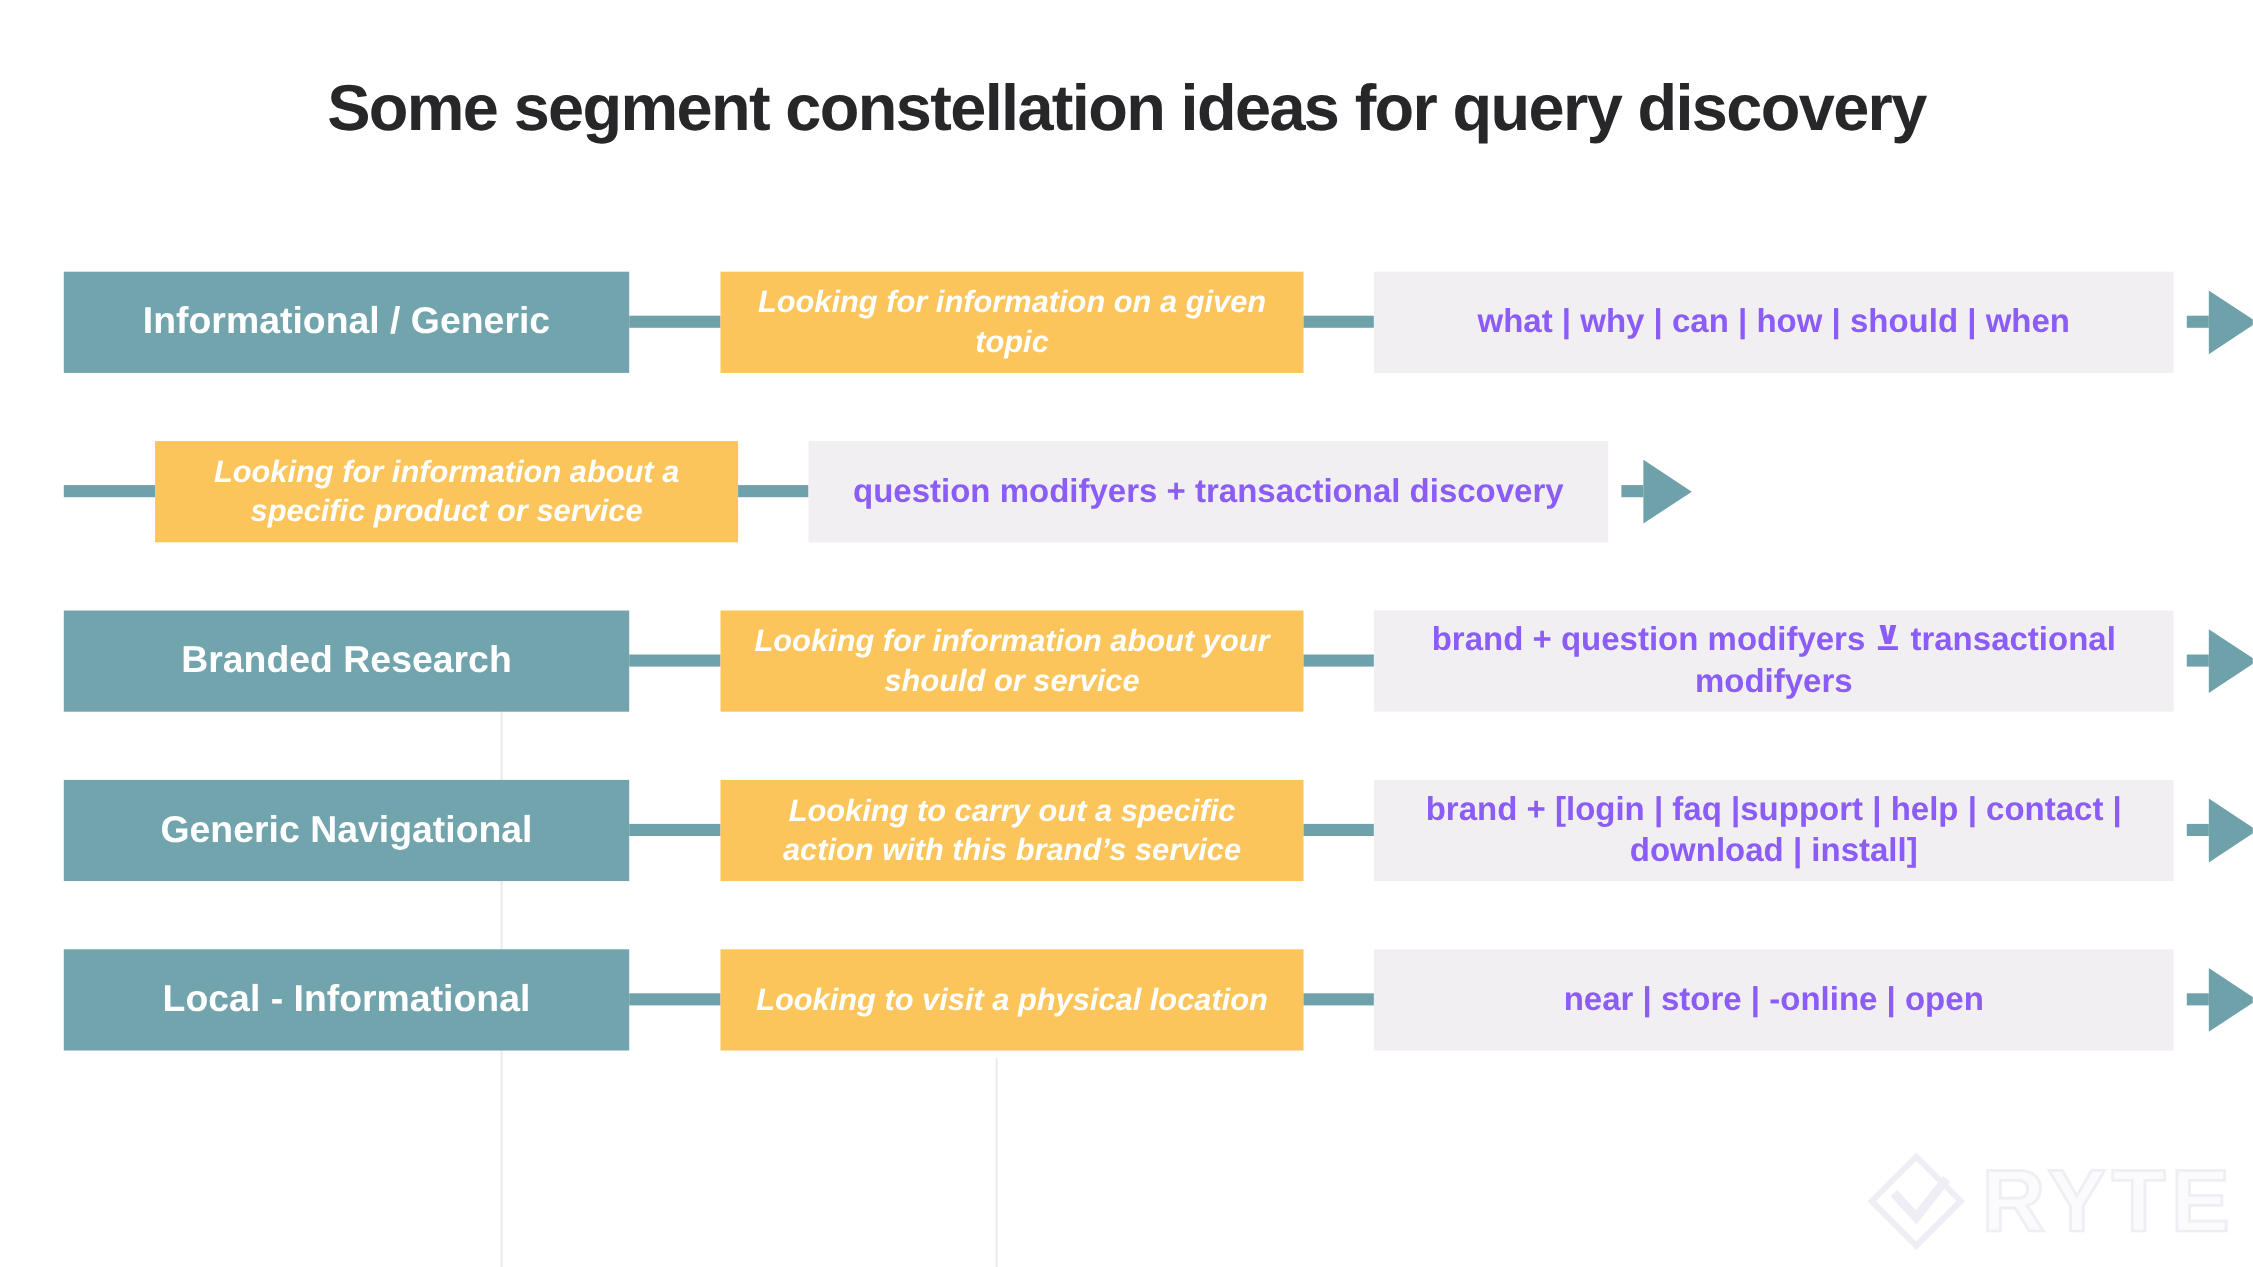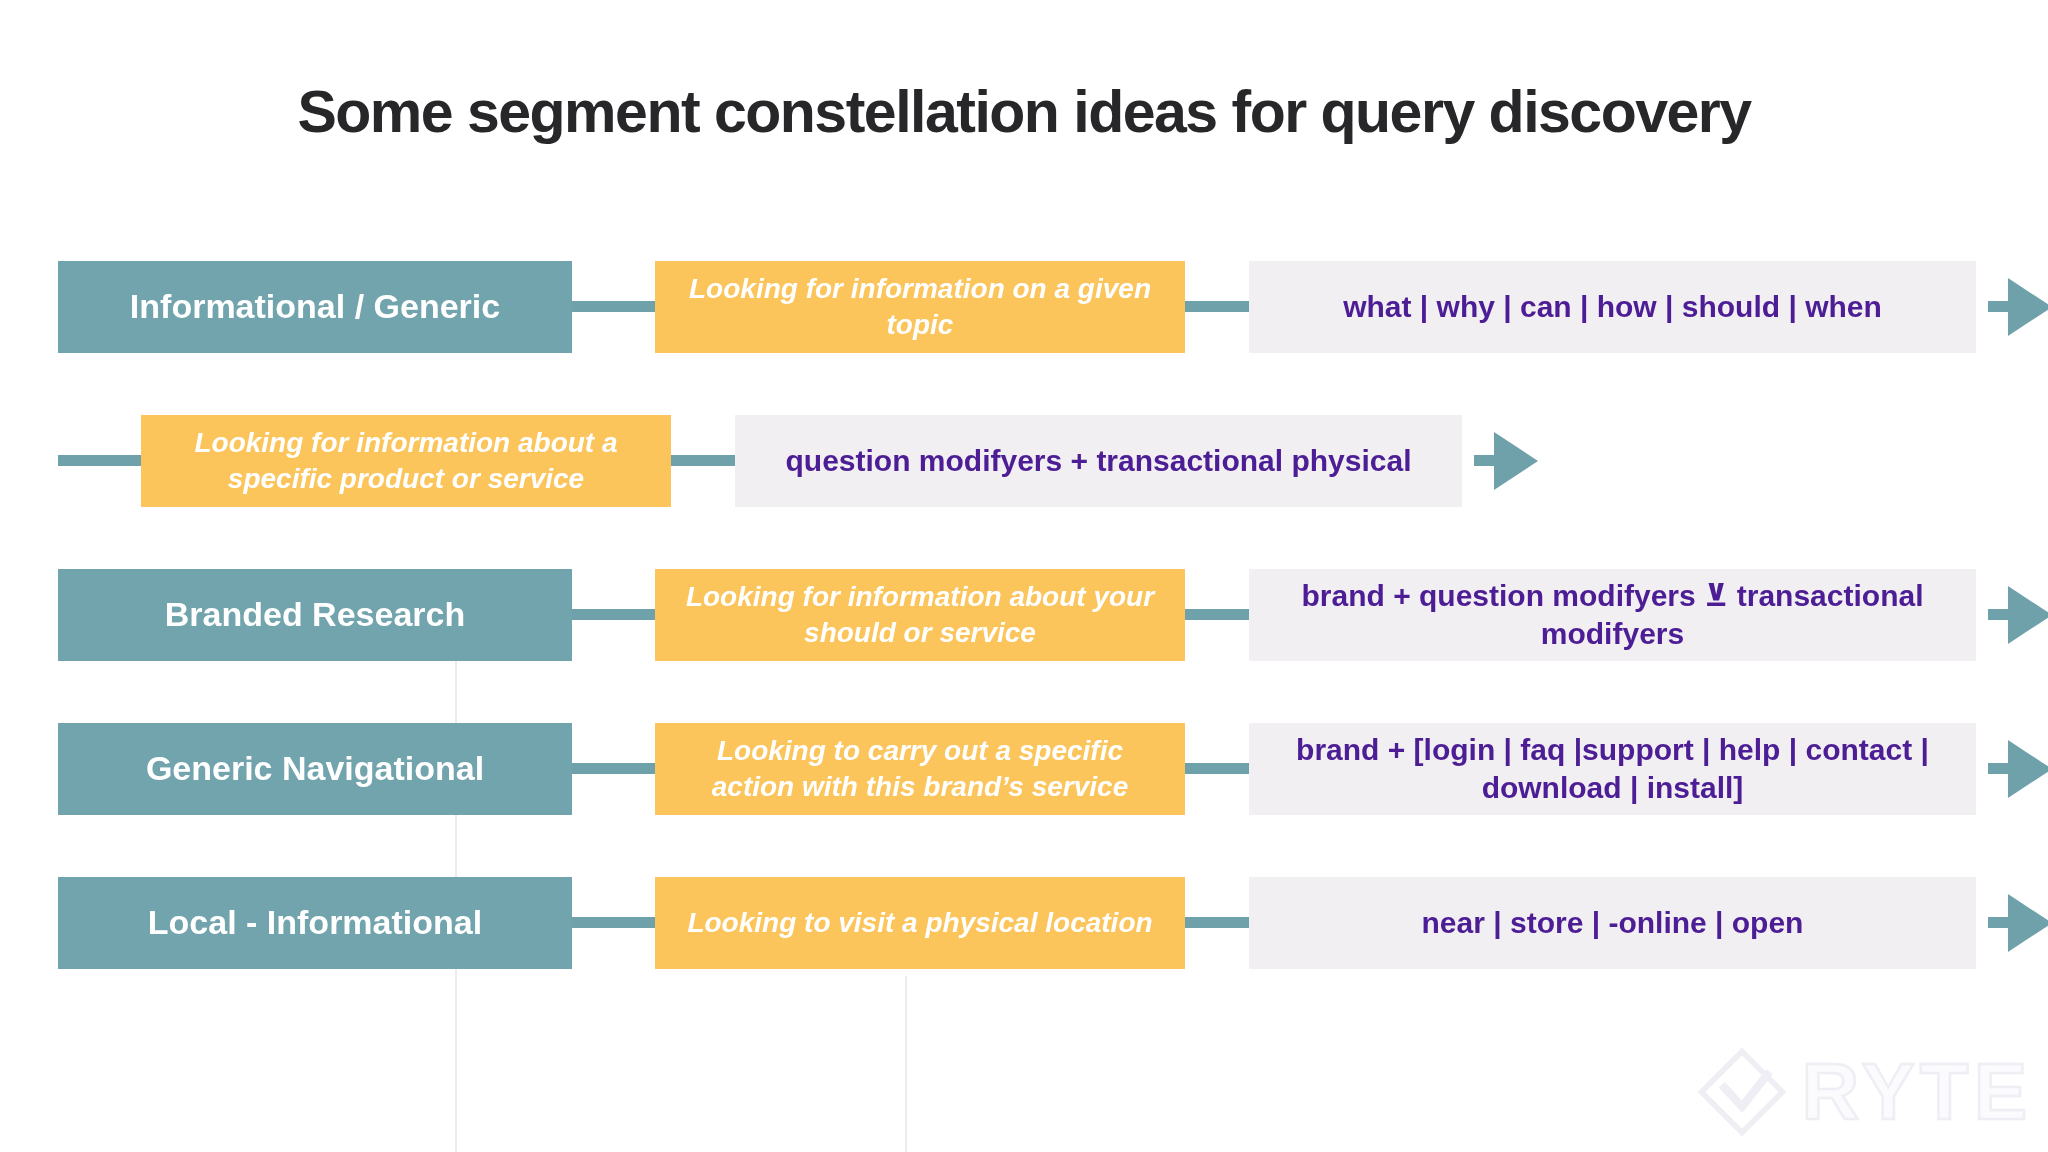--- a/index.html
+++ b/index.html
@@ -5,21 +5,21 @@
   html, body {
     margin: 0; padding: 0;
   }
   body {
     width: 2048px; height: 1152px;
     background: #ffffff;
     font-family: "Liberation Sans", "DejaVu Sans", sans-serif;
     position: relative;
     overflow: hidden;
   }
-  .stage { position: absolute; inset: 0; background: #ffffff; margin-top: 14px; }
+  .stage { position: absolute; inset: 0; background: #ffffff; }
 
   .title {
     position: absolute;
     top: 64px; left: 0; width: 100%;
     text-align: center;
     font-size: 59px;
     font-weight: 800;
     color: #27272a;
     letter-spacing: -1.5px;
   }
@@ -59,21 +59,21 @@
     background: #fbc55c;
     color: #ffffff;
     font-size: 28px;
     line-height: 1.28;
     padding: 0 30px;
     font-style: italic;
   }
   .graybox {
     width: 727px;
     background: #f1eff2;
-    color: #4c1d95;
+    color: #8b5cf6;
     font-size: 30px;
     line-height: 1.25;
     padding: 0 34px;
   }
   .conn1 { width: 83px; height: 11px; background: #6fa1ab; flex: none; }
   .conn2 { width: 64px; height: 11px; background: #6fa1ab; flex: none; }
 
   .arrow { display: flex; align-items: center; margin-left: 12px; flex: none; }
   .arrow .tail { width: 20px; height: 11px; background: #6fa1ab; }
   .arrow .head {
@@ -137,21 +137,21 @@
     </div>
   </div>
 
   <div class="row r1">
     <div class="conn1"></div>
     <div class="box yellow">
       <span>Looking for information about a specific product or service</span>
     </div>
     <div class="conn2"></div>
     <div class="box graybox">
-      <span>question modifyers + transactional physical</span>
+      <span>question modifyers + transactional discovery</span>
     </div>
     <div class="arrow">
       <div class="tail"></div>
       <div class="head"></div>
     </div>
   </div>
 
   <div class="row r2">
     <div class="box teal">
       <span>Branded Research</span>

